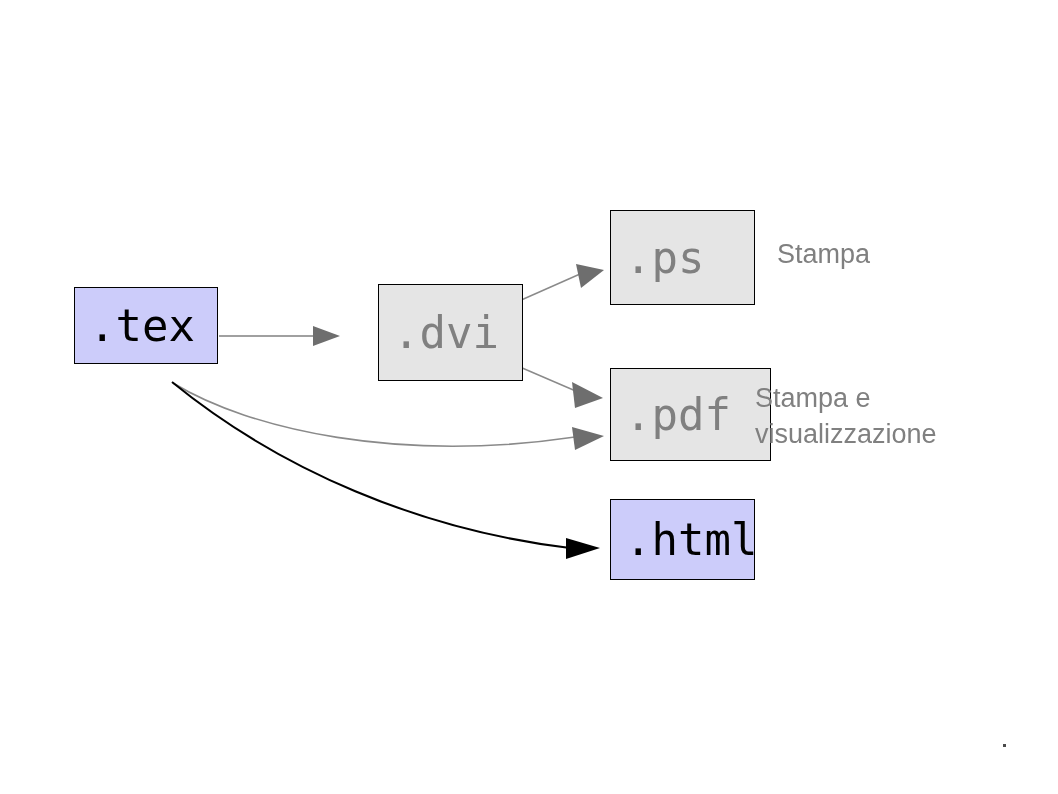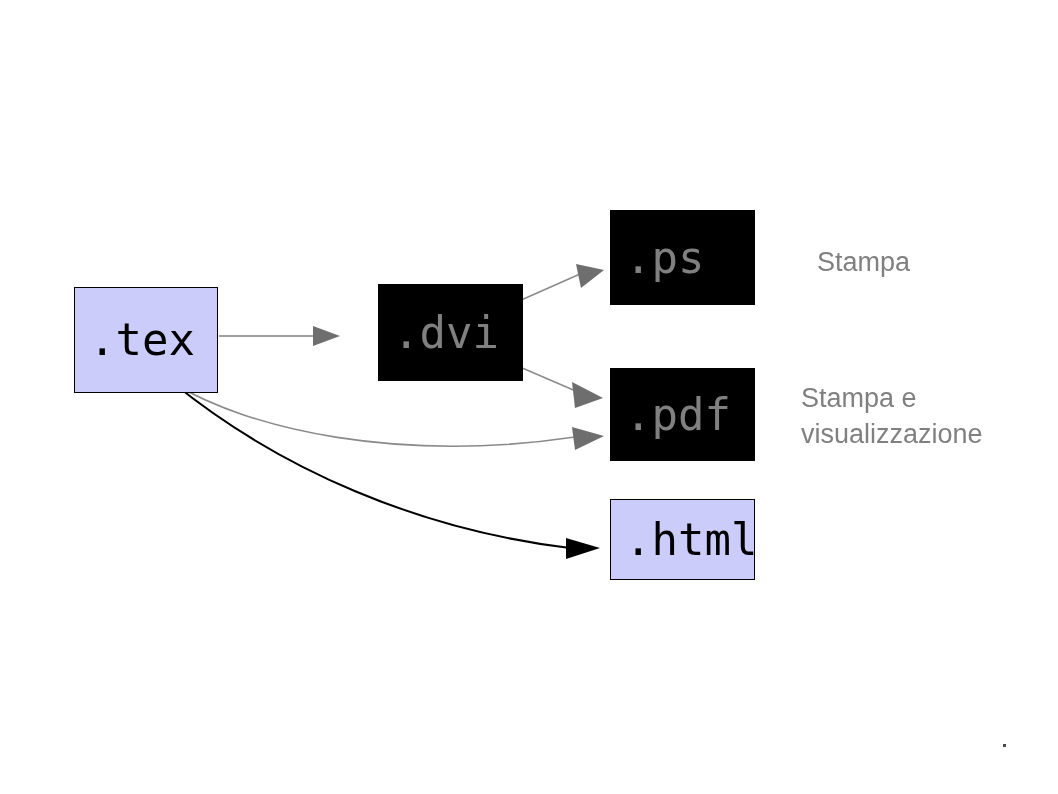--- a/index.html
+++ b/index.html
@@ -36,21 +36,21 @@
     letter-spacing: 0px;
     line-height: 1;
     padding-left: 14px;
     z-index: 3;
   }
   .node-fill-accent {
     background: #ccccfa;
     color: #000000;
   }
   .node-fill-white {
-    background: #000000;
+    background: #e5e5e5;
     color: #808080;
   }
   .side-label {
     position: absolute;
     color: #808080;
     font-family: "Liberation Sans", sans-serif;
     font-size: 27px;
     line-height: 36px;
     white-space: pre-line;
     z-index: 3;
@@ -89,40 +89,40 @@
       <path d="M 173,383 C 250,430 400,463 575,437" fill="none" stroke="#8a8a8a" stroke-width="1.6"></path>
       <polygon points="572,427 604,436 575,450" fill="#6e6e6e"></polygon>
     </g>
 
     <g>
       <path d="M 172,382 C 280,470 420,530 570,548" fill="none" stroke="#000000" stroke-width="2"></path>
       <polygon points="566,538 600,548 566,559" fill="#000000"></polygon>
     </g>
   </svg>
 
-  <div class="node node-fill-accent" style="left:74px; top:287px; width:144px; height:106px;">
+  <div class="node node-fill-accent" style="left:74px; top:287px; width:144px; height:77px;">
     <span>.tex</span>
   </div>
 
   <div class="node node-fill-white" style="left:338px; top:284px; width:145px; height:97px;margin-left:40px;">
     <span>.dvi</span>
   </div>
 
   <div class="node node-fill-white" style="left:610px; top:210px; width:145px; height:95px;">
     <span>.ps</span>
   </div>
 
-  <div class="node node-fill-white" style="left:610px; top:368px; width:145px; height:93px;">
+  <div class="node node-fill-white" style="left:610px; top:368px; width:161px; height:93px;">
     <span>.pdf</span>
   </div>
 
   <div class="node node-fill-accent" style="left:610px; top:499px; width:145px; height:81px;">
     <span>.html</span>
   </div>
 
-  <div class="side-label" style="left:777px; top:244px;margin-left:40px;">Stampa</div>
+  <div class="side-label" style="left:777px; top:236px;">Stampa</div>
 
-  <div class="side-label" style="left:801px; top:380px;">Stampa e
+  <div class="side-label" style="left:755px; top:380px;">Stampa e
 visualizzazione</div>
 
   <div class="speck" style="left:1003px; top:744px;"></div>
 
 </div>
 
 </body></html>

